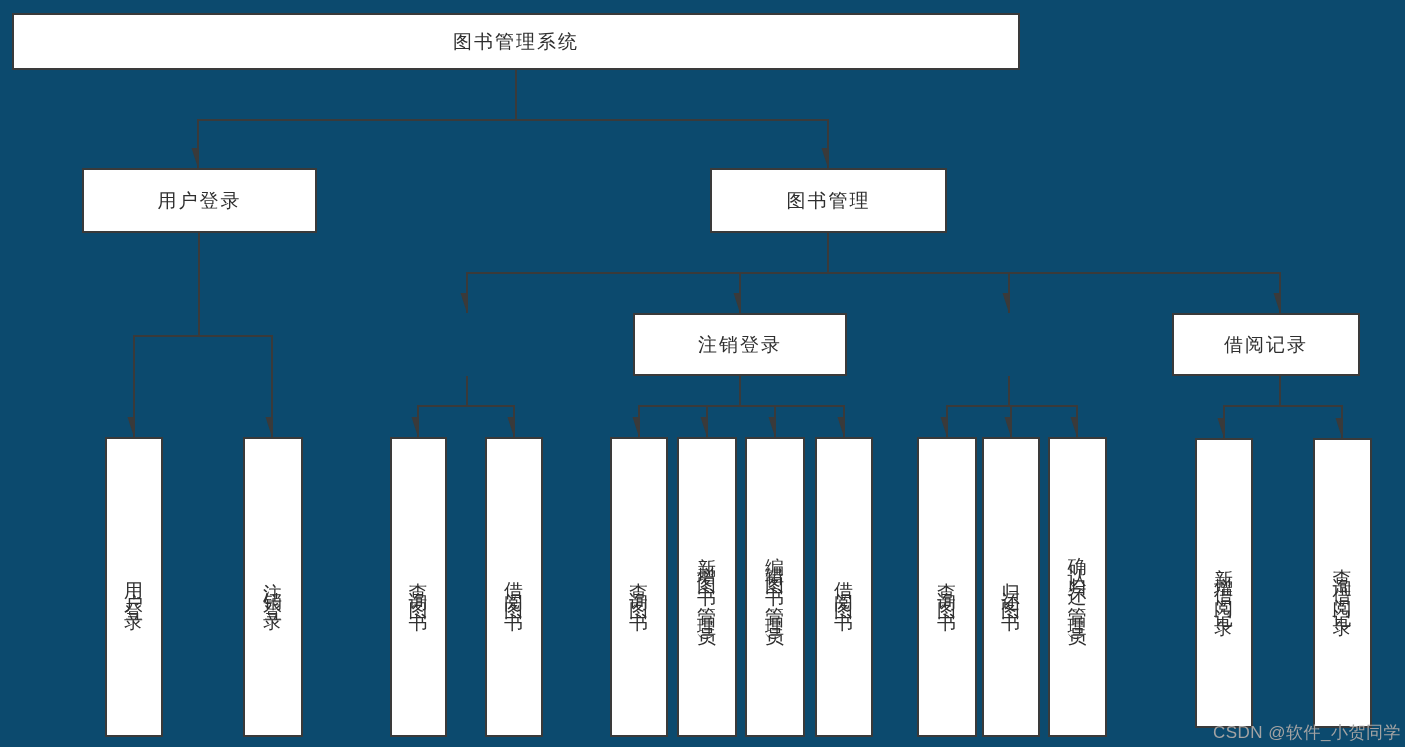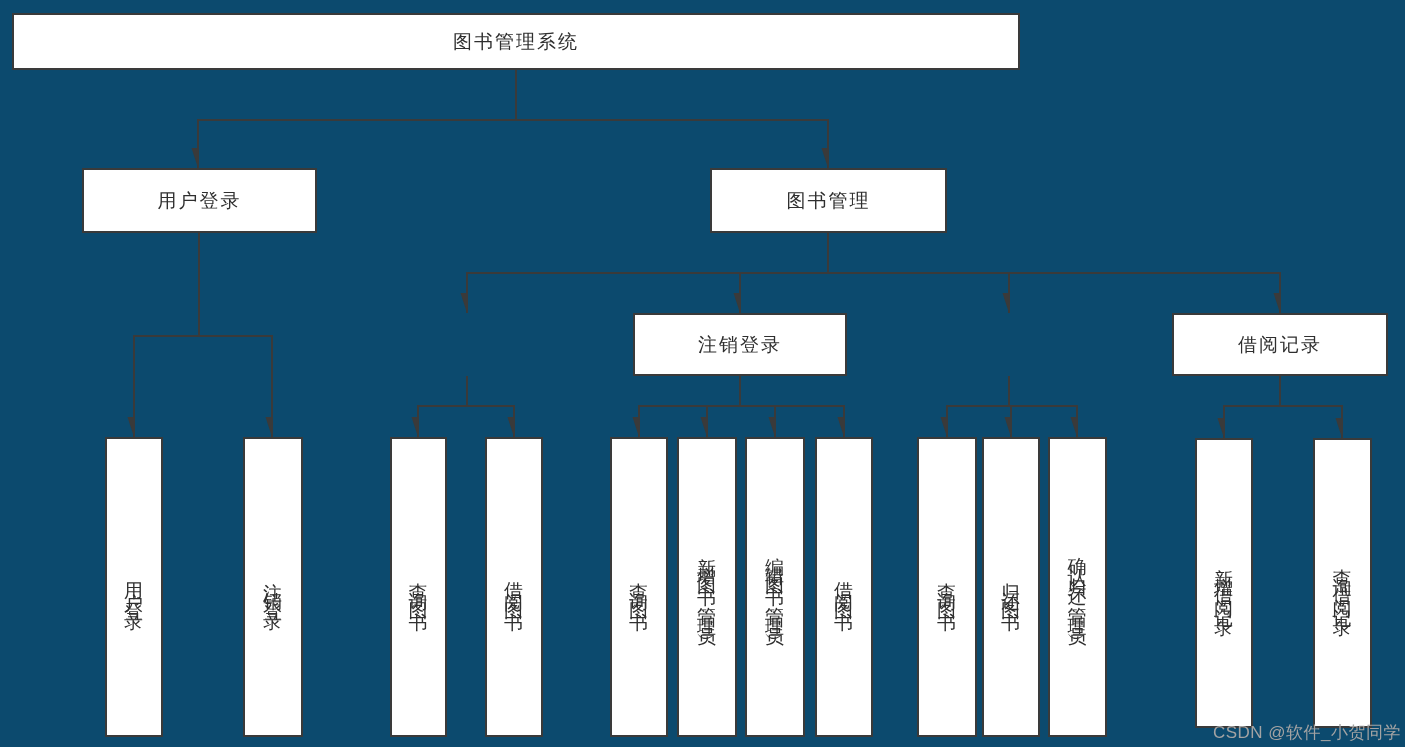--- a/index.html
+++ b/index.html
@@ -32,21 +32,21 @@
   }
   
   .n-root{left:12px;top:13px;width:1008px;height:57px;}
   
   .n-l2a{left:82px;top:168px;width:235px;height:65px;}
   .n-l2b{left:710px;top:168px;width:237px;height:65px;}
   
   .n-l3a{left:358px;top:313px;width:219px;height:63px;}
   .n-l3b{left:633px;top:313px;width:214px;height:63px;}
   .n-l3c{left:902px;top:313px;width:215px;height:63px;}
-  .n-l3d{left:1172px;top:313px;width:216px;height:63px;}
+  .n-l3d{left:1172px;top:313px;width:188px;height:63px;}
   
   .n-v1 {left:105px;top:437px;width:58px;height:300px;}
   .n-v2 {left:243px;top:437px;width:60px;height:300px;}
   .n-v3 {left:390px;top:437px;width:57px;height:300px;}
   .n-v4 {left:485px;top:437px;width:58px;height:300px;}
   .n-v5 {left:610px;top:437px;width:58px;height:300px;}
   .n-v6 {left:677px;top:437px;width:60px;height:300px;}
   .n-v7 {left:745px;top:437px;width:60px;height:300px;}
   .n-v8 {left:815px;top:437px;width:58px;height:300px;}
   .n-v9 {left:917px;top:437px;width:60px;height:300px;}

